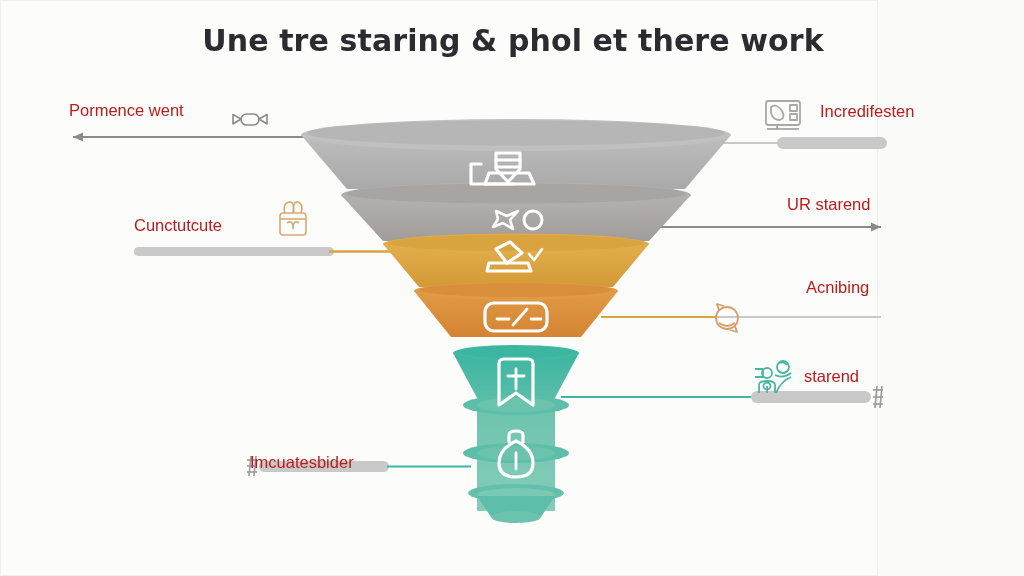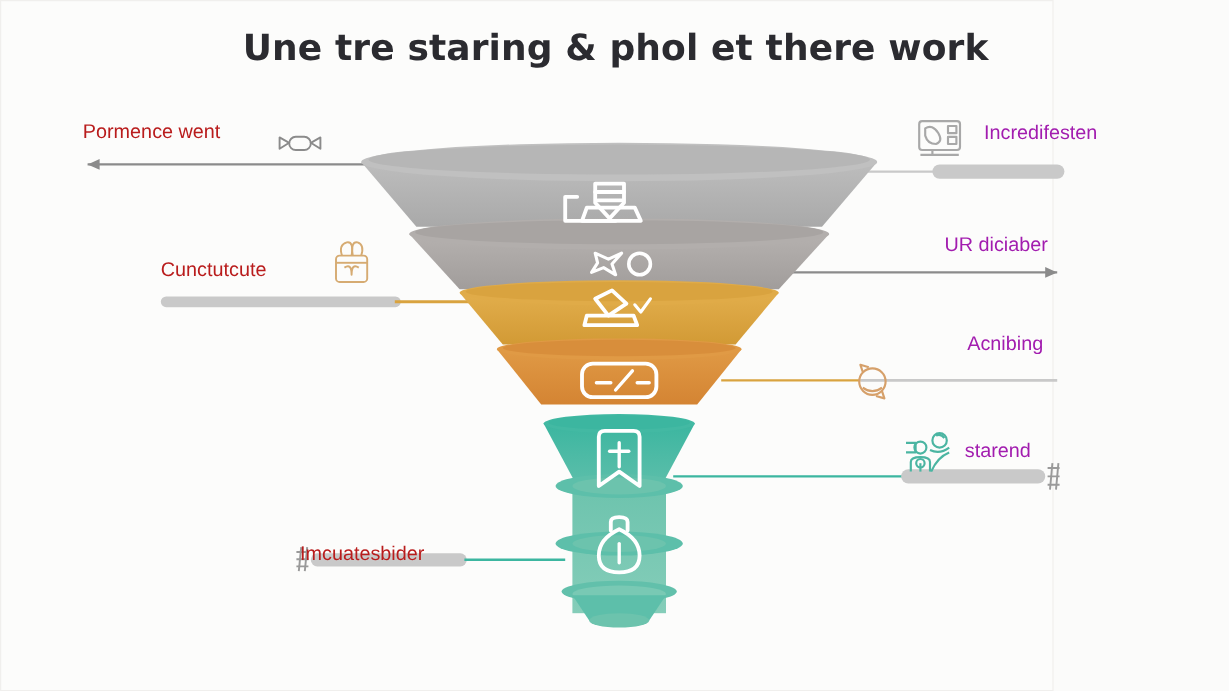--- a/index.html
+++ b/index.html
@@ -39,21 +39,21 @@
     top: 0;
   }
   .label {
     position: absolute;
     font-size: 16.5px;
     color: #b91c1c;
     white-space: nowrap;
     font-family: "Liberation Sans", sans-serif;
   }
   .label.right {
-    color: #a21caf;
+    color: #b91c1c;
   }
 </style>
 </head>
 <body>
 
 <div id="stage">
 
   <div id="title">Une tre staring &amp; phol et there work</div>
 
   <svg class="funnel-svg" width="1024" height="576" viewBox="0 0 1024 576">
@@ -262,19 +262,19 @@
   </svg>
 
   <div class="label" style="left:68px; top:100px;">Pormence went</div>
 
   <div class="label" style="left:133px; top:215px;">Cunctutcute</div>
 
   <div class="label" style="left:249px; top:452px;">Imcuatesbider</div>
 
   <div class="label right" style="left:819px; top:101px;">Incredifesten</div>
 
-  <div class="label right" style="left:786px; top:194px;">UR diciaber</div>
+  <div class="label right" style="left:786px; top:194px;">UR starend</div>
 
   <div class="label right" style="left:805px; top:277px;">Acnibing</div>
 
   <div class="label right" style="left:803px; top:366px;">starend</div>
 
 </div>
 
 </body></html>

